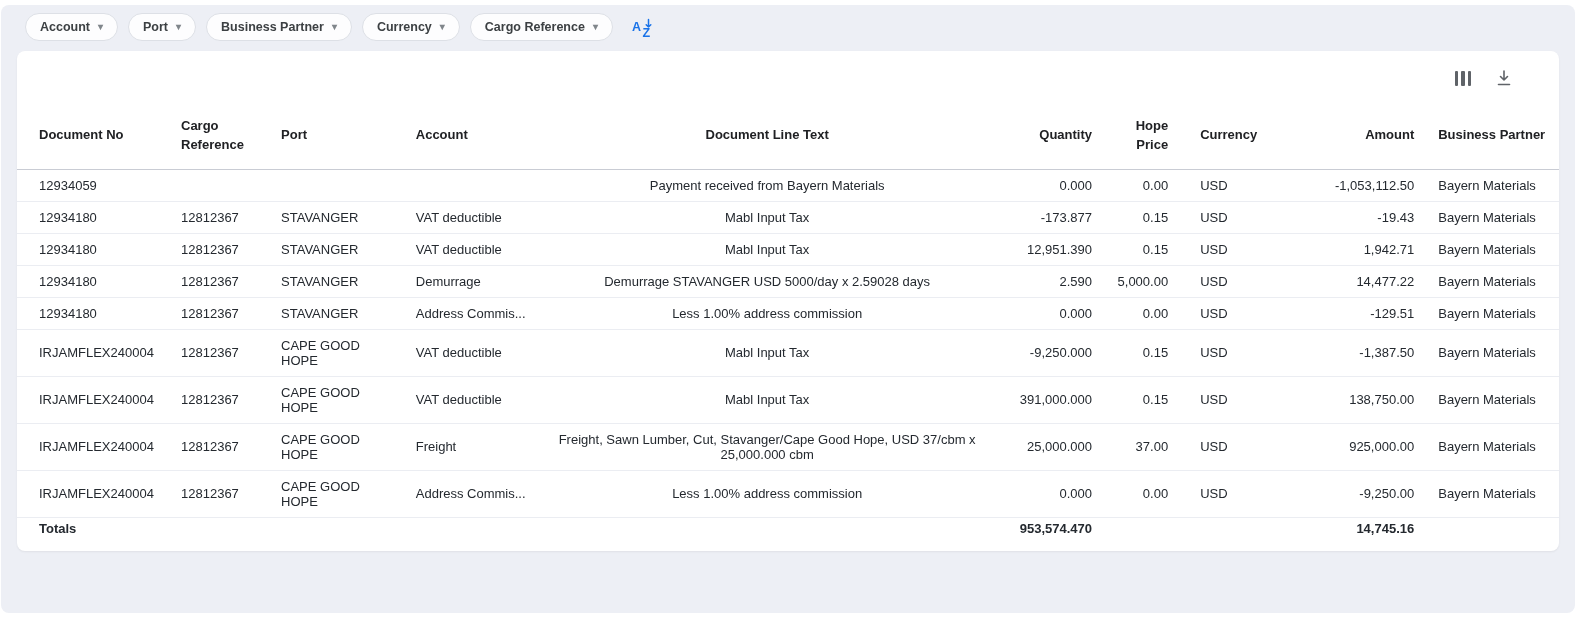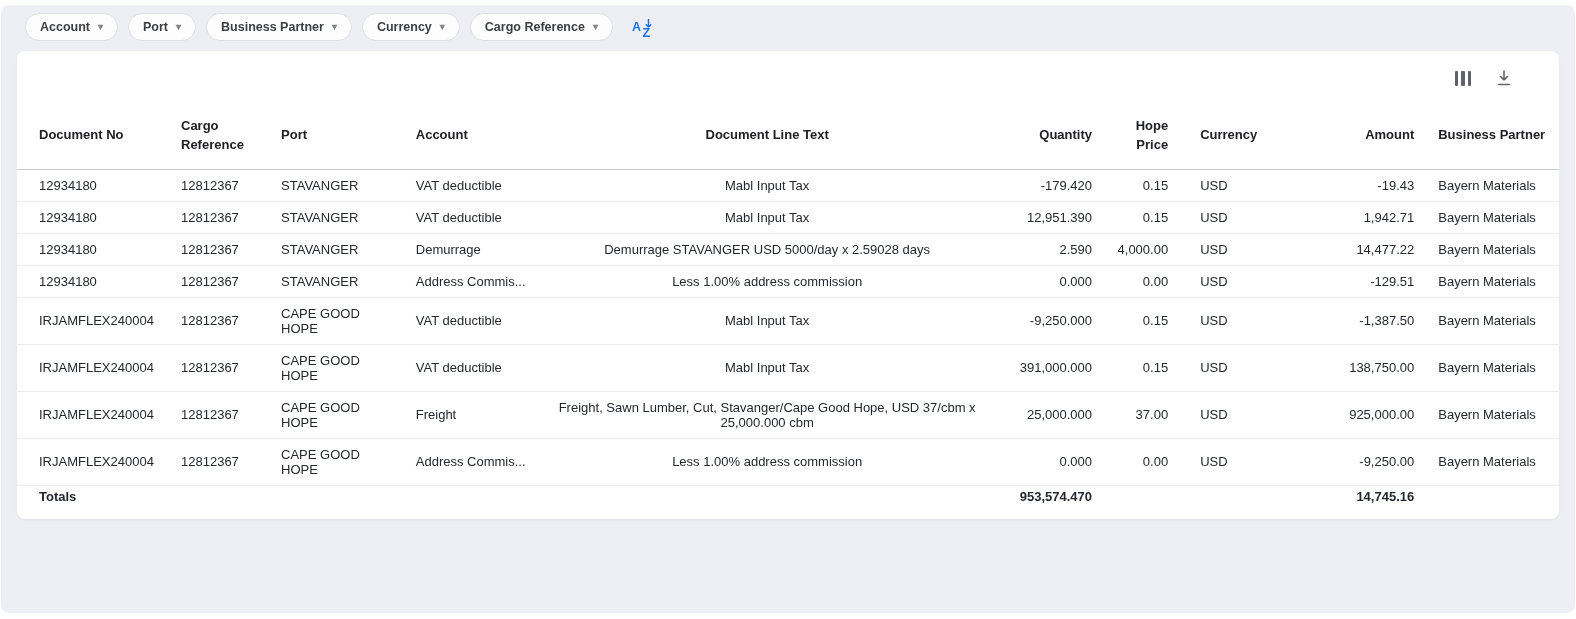--- a/index.html
+++ b/index.html
@@ -218,26 +218,38 @@
             <th class="col-line_text">Document Line Text</th>
             <th class="col-quantity">Quantity</th>
             <th class="col-unit_price">Hope Price</th>
             <th class="col-currency">Currency</th>
             <th class="col-amount">Amount</th>
             <th class="col-business_partner">Business Partner</th>
           </tr>
       </thead>
       <tbody id="tbody">
           <tr>
+            <td class="col-document_no">12934059</td>
+            <td class="col-cargo_reference"></td>
+            <td class="col-port"></td>
+            <td class="col-account"></td>
+            <td class="col-line_text">Payment received from Bayern Materials</td>
+            <td class="col-quantity">0.000</td>
+            <td class="col-unit_price">0.00</td>
+            <td class="col-currency">USD</td>
+            <td class="col-amount">-1,053,112.50</td>
+            <td class="col-business_partner">Bayern Materials</td>
+          </tr>
+          <tr>
             <td class="col-document_no">12934180</td>
             <td class="col-cargo_reference">12812367</td>
             <td class="col-port">STAVANGER</td>
             <td class="col-account">VAT deductible</td>
             <td class="col-line_text">Mabl Input Tax</td>
-            <td class="col-quantity">-179.420</td>
+            <td class="col-quantity">-173.877</td>
             <td class="col-unit_price">0.15</td>
             <td class="col-currency">USD</td>
             <td class="col-amount">-19.43</td>
             <td class="col-business_partner">Bayern Materials</td>
           </tr>
           <tr>
             <td class="col-document_no">12934180</td>
             <td class="col-cargo_reference">12812367</td>
             <td class="col-port">STAVANGER</td>
             <td class="col-account">VAT deductible</td>
@@ -248,21 +260,21 @@
             <td class="col-amount">1,942.71</td>
             <td class="col-business_partner">Bayern Materials</td>
           </tr>
           <tr>
             <td class="col-document_no">12934180</td>
             <td class="col-cargo_reference">12812367</td>
             <td class="col-port">STAVANGER</td>
             <td class="col-account">Demurrage</td>
             <td class="col-line_text">Demurrage STAVANGER USD 5000/day x 2.59028 days</td>
             <td class="col-quantity">2.590</td>
-            <td class="col-unit_price">4,000.00</td>
+            <td class="col-unit_price">5,000.00</td>
             <td class="col-currency">USD</td>
             <td class="col-amount">14,477.22</td>
             <td class="col-business_partner">Bayern Materials</td>
           </tr>
           <tr>
             <td class="col-document_no">12934180</td>
             <td class="col-cargo_reference">12812367</td>
             <td class="col-port">STAVANGER</td>
             <td class="col-account">Address Commis...</td>
             <td class="col-line_text">Less 1.00% address commission</td>

